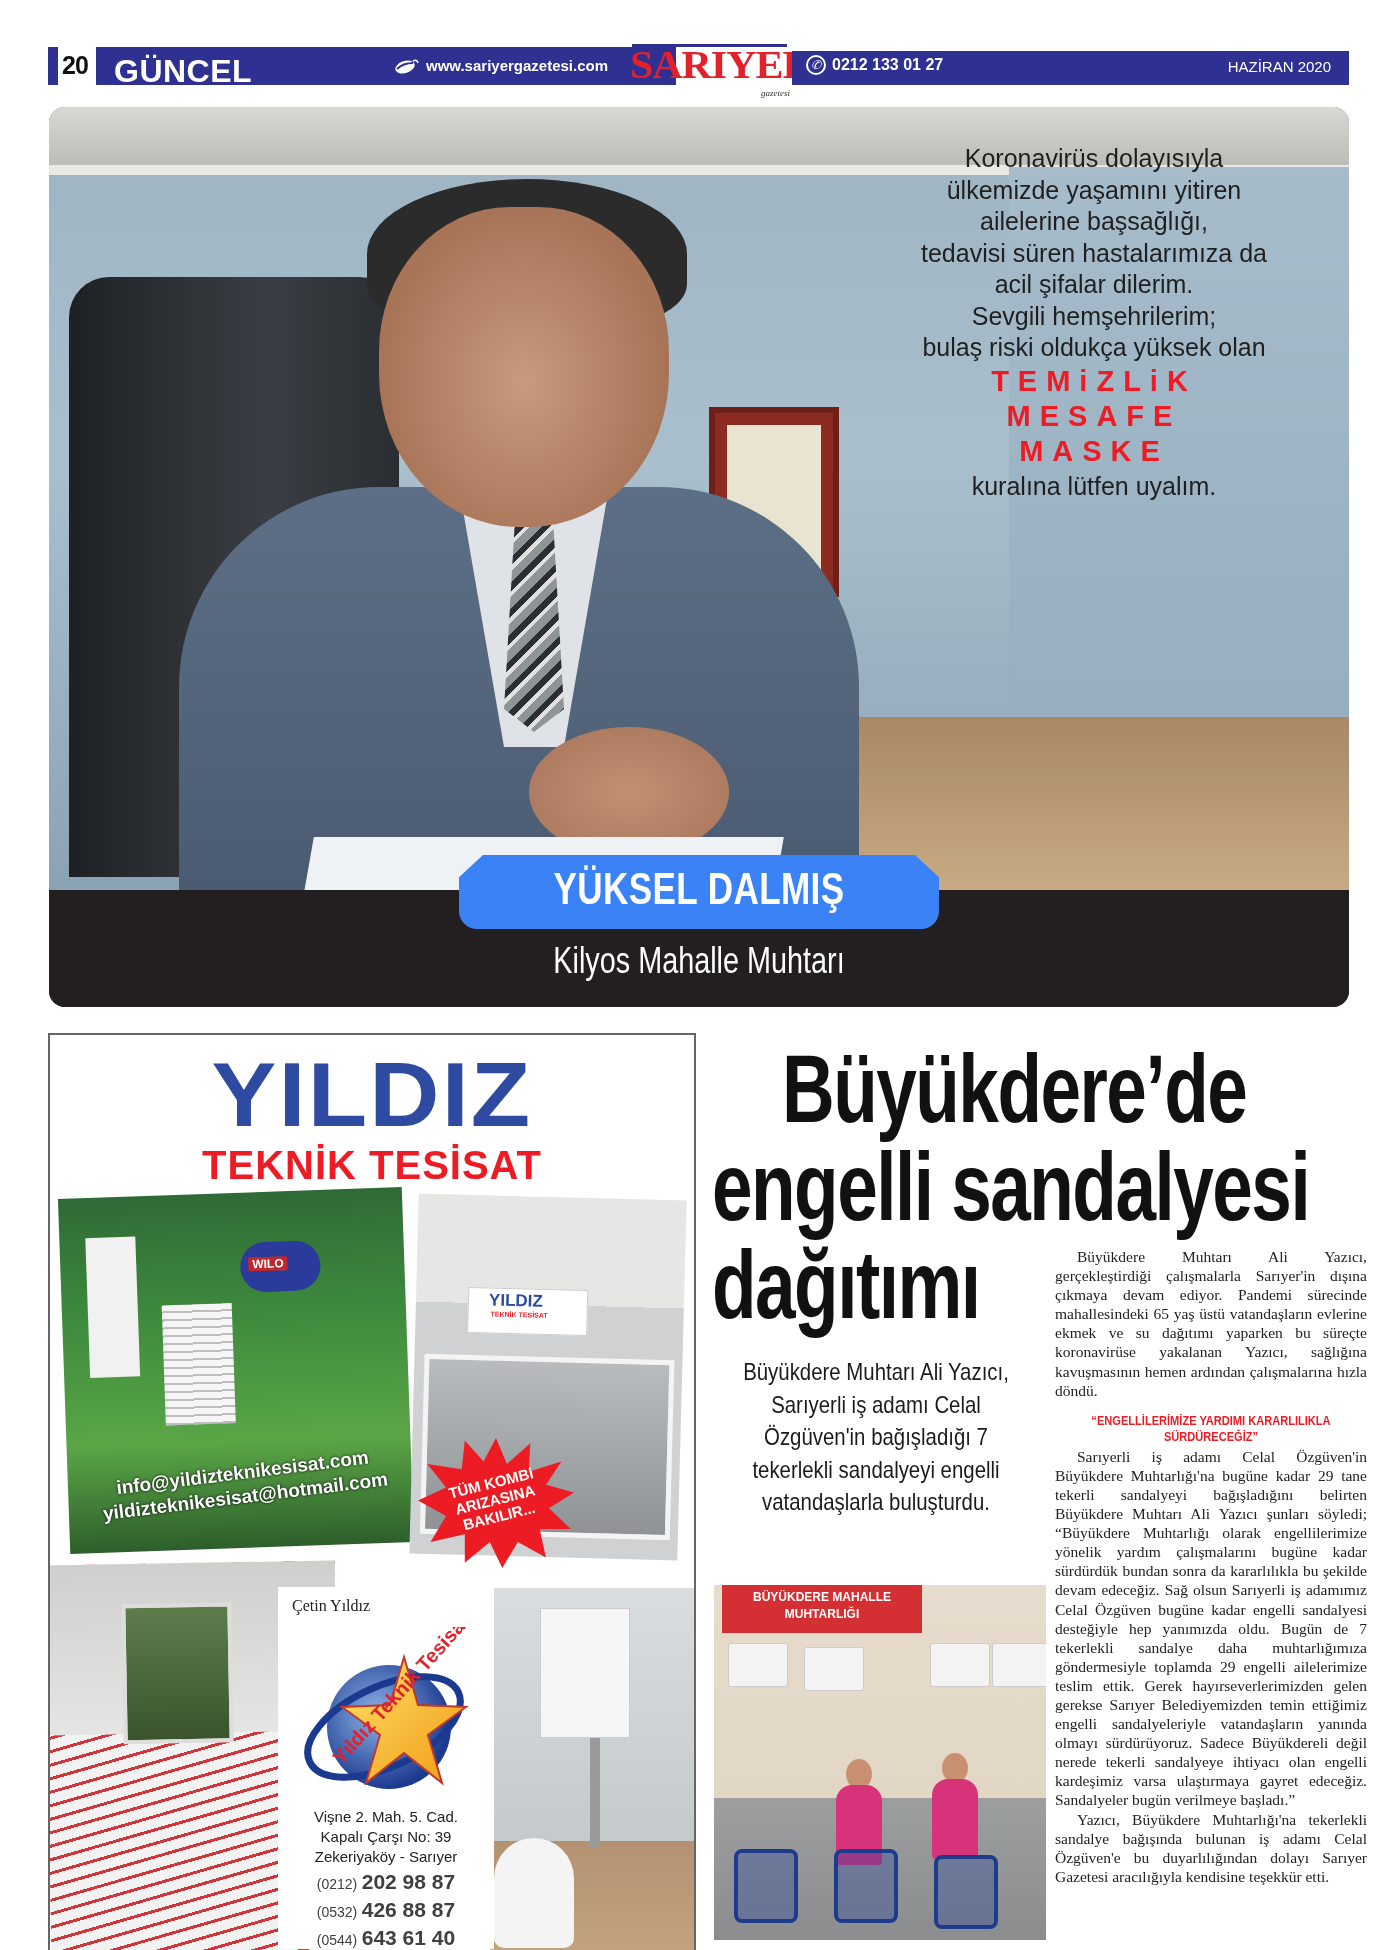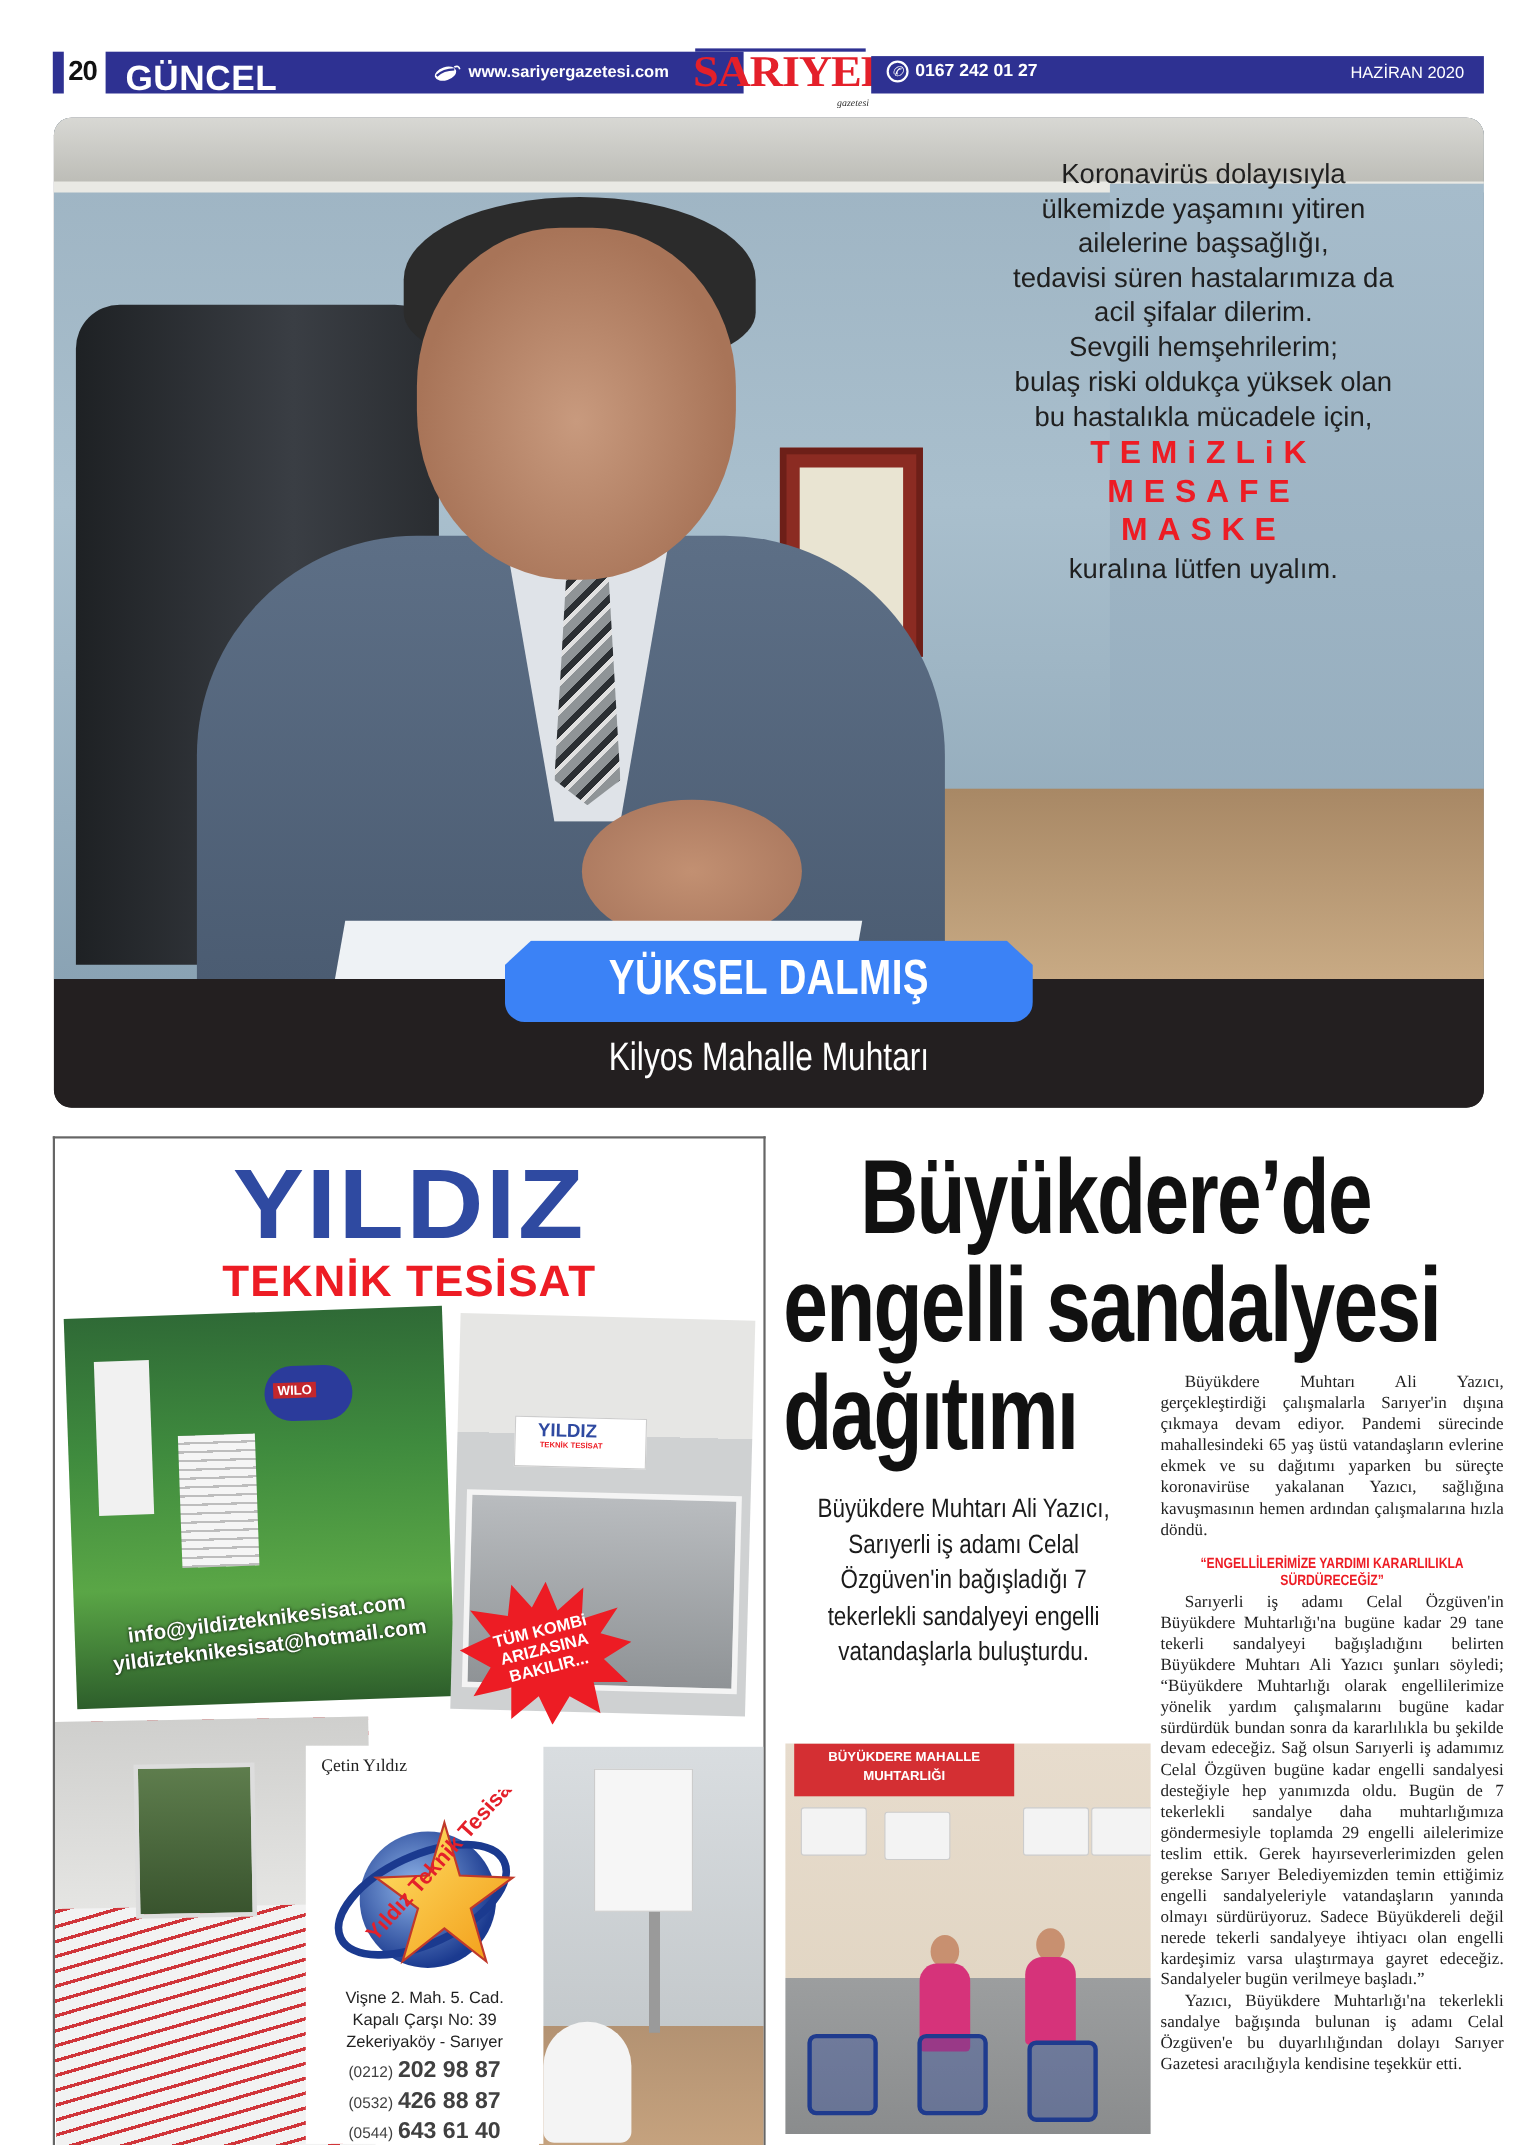--- a/index.html
+++ b/index.html
@@ -120,21 +120,21 @@
     <path d="M20 4 Q24 2 25 6" stroke="#fff" stroke-width="1.5" fill="none"></path>
   </svg>
   <span class="web-url">www.sariyergazetesi.com</span>
   <div class="logo">
     <div class="logo-topline"></div>
     <span class="logo-text">SARIYER</span>
     <span class="logo-sub">gazetesi</span>
   </div>
   <div class="hdr-blue-right"></div>
   <span class="phone-icon">✆</span>
-  <span class="phone">0167 242 01 27</span>
+  <span class="phone">0212 133 01 27</span>
   <span class="date">HAZİRAN 2020</span>
 </div>
 
 <div class="feature">
   <div class="photo">
     <div class="shelf"></div>
     <div class="shelf-line"></div>
     <div class="wall-right"></div>
     <div class="desk"></div>
     <div class="chair"></div>
@@ -150,21 +150,20 @@
     <div class="papers"></div>
 
     <div class="quote">
       <span class="quote-line">Koronavirüs dolayısıyla</span>
       <span class="quote-line">ülkemizde yaşamını yitiren</span>
       <span class="quote-line">ailelerine başsağlığı,</span>
       <span class="quote-line">tedavisi süren hastalarımıza da</span>
       <span class="quote-line">acil şifalar dilerim.</span>
       <span class="quote-line">Sevgili hemşehrilerim;</span>
       <span class="quote-line">bulaş riski oldukça yüksek olan</span>
-      <span class="quote-line">bu hastalıkla mücadele için,</span>
       <span class="rule-line">TEMiZLiK</span>
       <span class="rule-line">MESAFE</span>
       <span class="rule-line">MASKE</span>
       <span class="quote-end">kuralına lütfen uyalım.</span>
     </div>
   </div>
   <div class="caption-bar"></div>
   <div class="name-plate">
     <span class="name">YÜKSEL DALMIŞ</span>
   </div>

